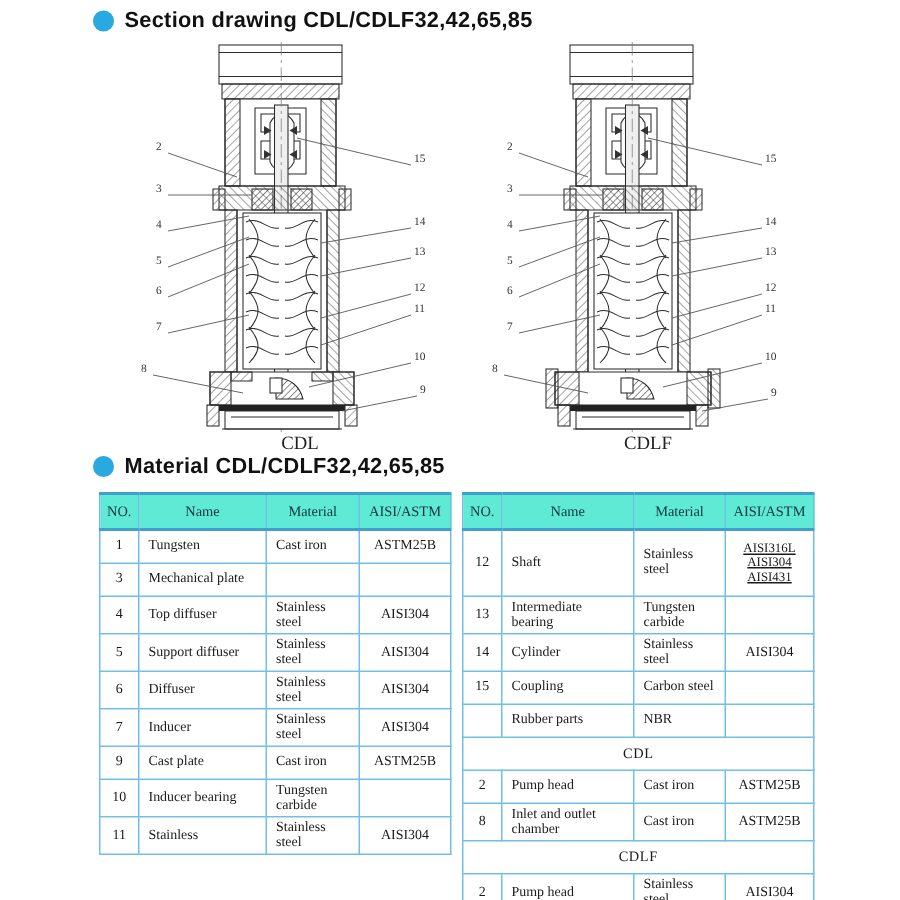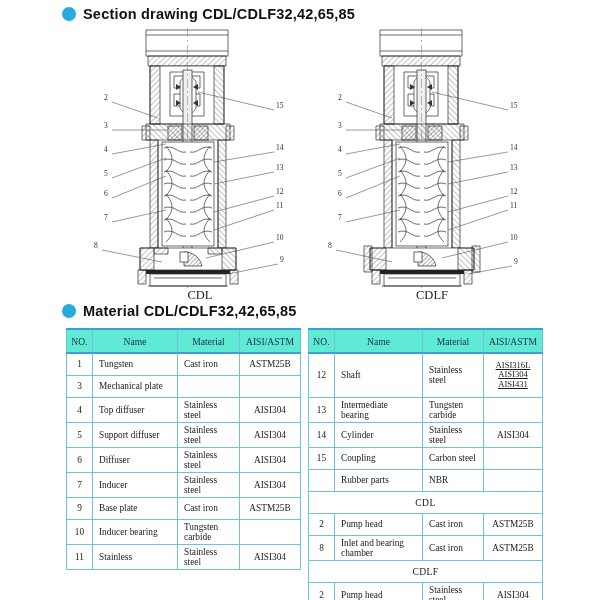--- a/index.html
+++ b/index.html
@@ -380,21 +380,21 @@
           <td class="c">AISI304</td>
         </tr>
         <tr>
           <td class="c">7</td>
           <td class="l">Inducer</td>
           <td class="l">Stainless steel</td>
           <td class="c">AISI304</td>
         </tr>
         <tr>
           <td class="c">9</td>
-          <td class="l">Base plate</td>
+          <td class="l">Cast plate</td>
           <td class="l">Cast iron</td>
           <td class="c">ASTM25B</td>
         </tr>
         <tr>
           <td class="c">10</td>
           <td class="l">Inducer bearing</td>
           <td class="l">Tungsten carbide</td>
           <td class="c"></td>
         </tr>
         <tr>
@@ -456,21 +456,21 @@
           <td colspan="4" class="group">CDL</td>
         </tr>
         <tr>
           <td class="c">2</td>
           <td class="l">Pump head</td>
           <td class="l">Cast iron</td>
           <td class="c">ASTM25B</td>
         </tr>
         <tr>
           <td class="c">8</td>
-          <td class="l">Inlet and bearing chamber</td>
+          <td class="l">Inlet and outlet chamber</td>
           <td class="l">Cast iron</td>
           <td class="c">ASTM25B</td>
         </tr>
         <tr>
           <td colspan="4" class="group">CDLF</td>
         </tr>
         <tr>
           <td class="c">2</td>
           <td class="l">Pump head</td>
           <td class="l">Stainless steel</td>

